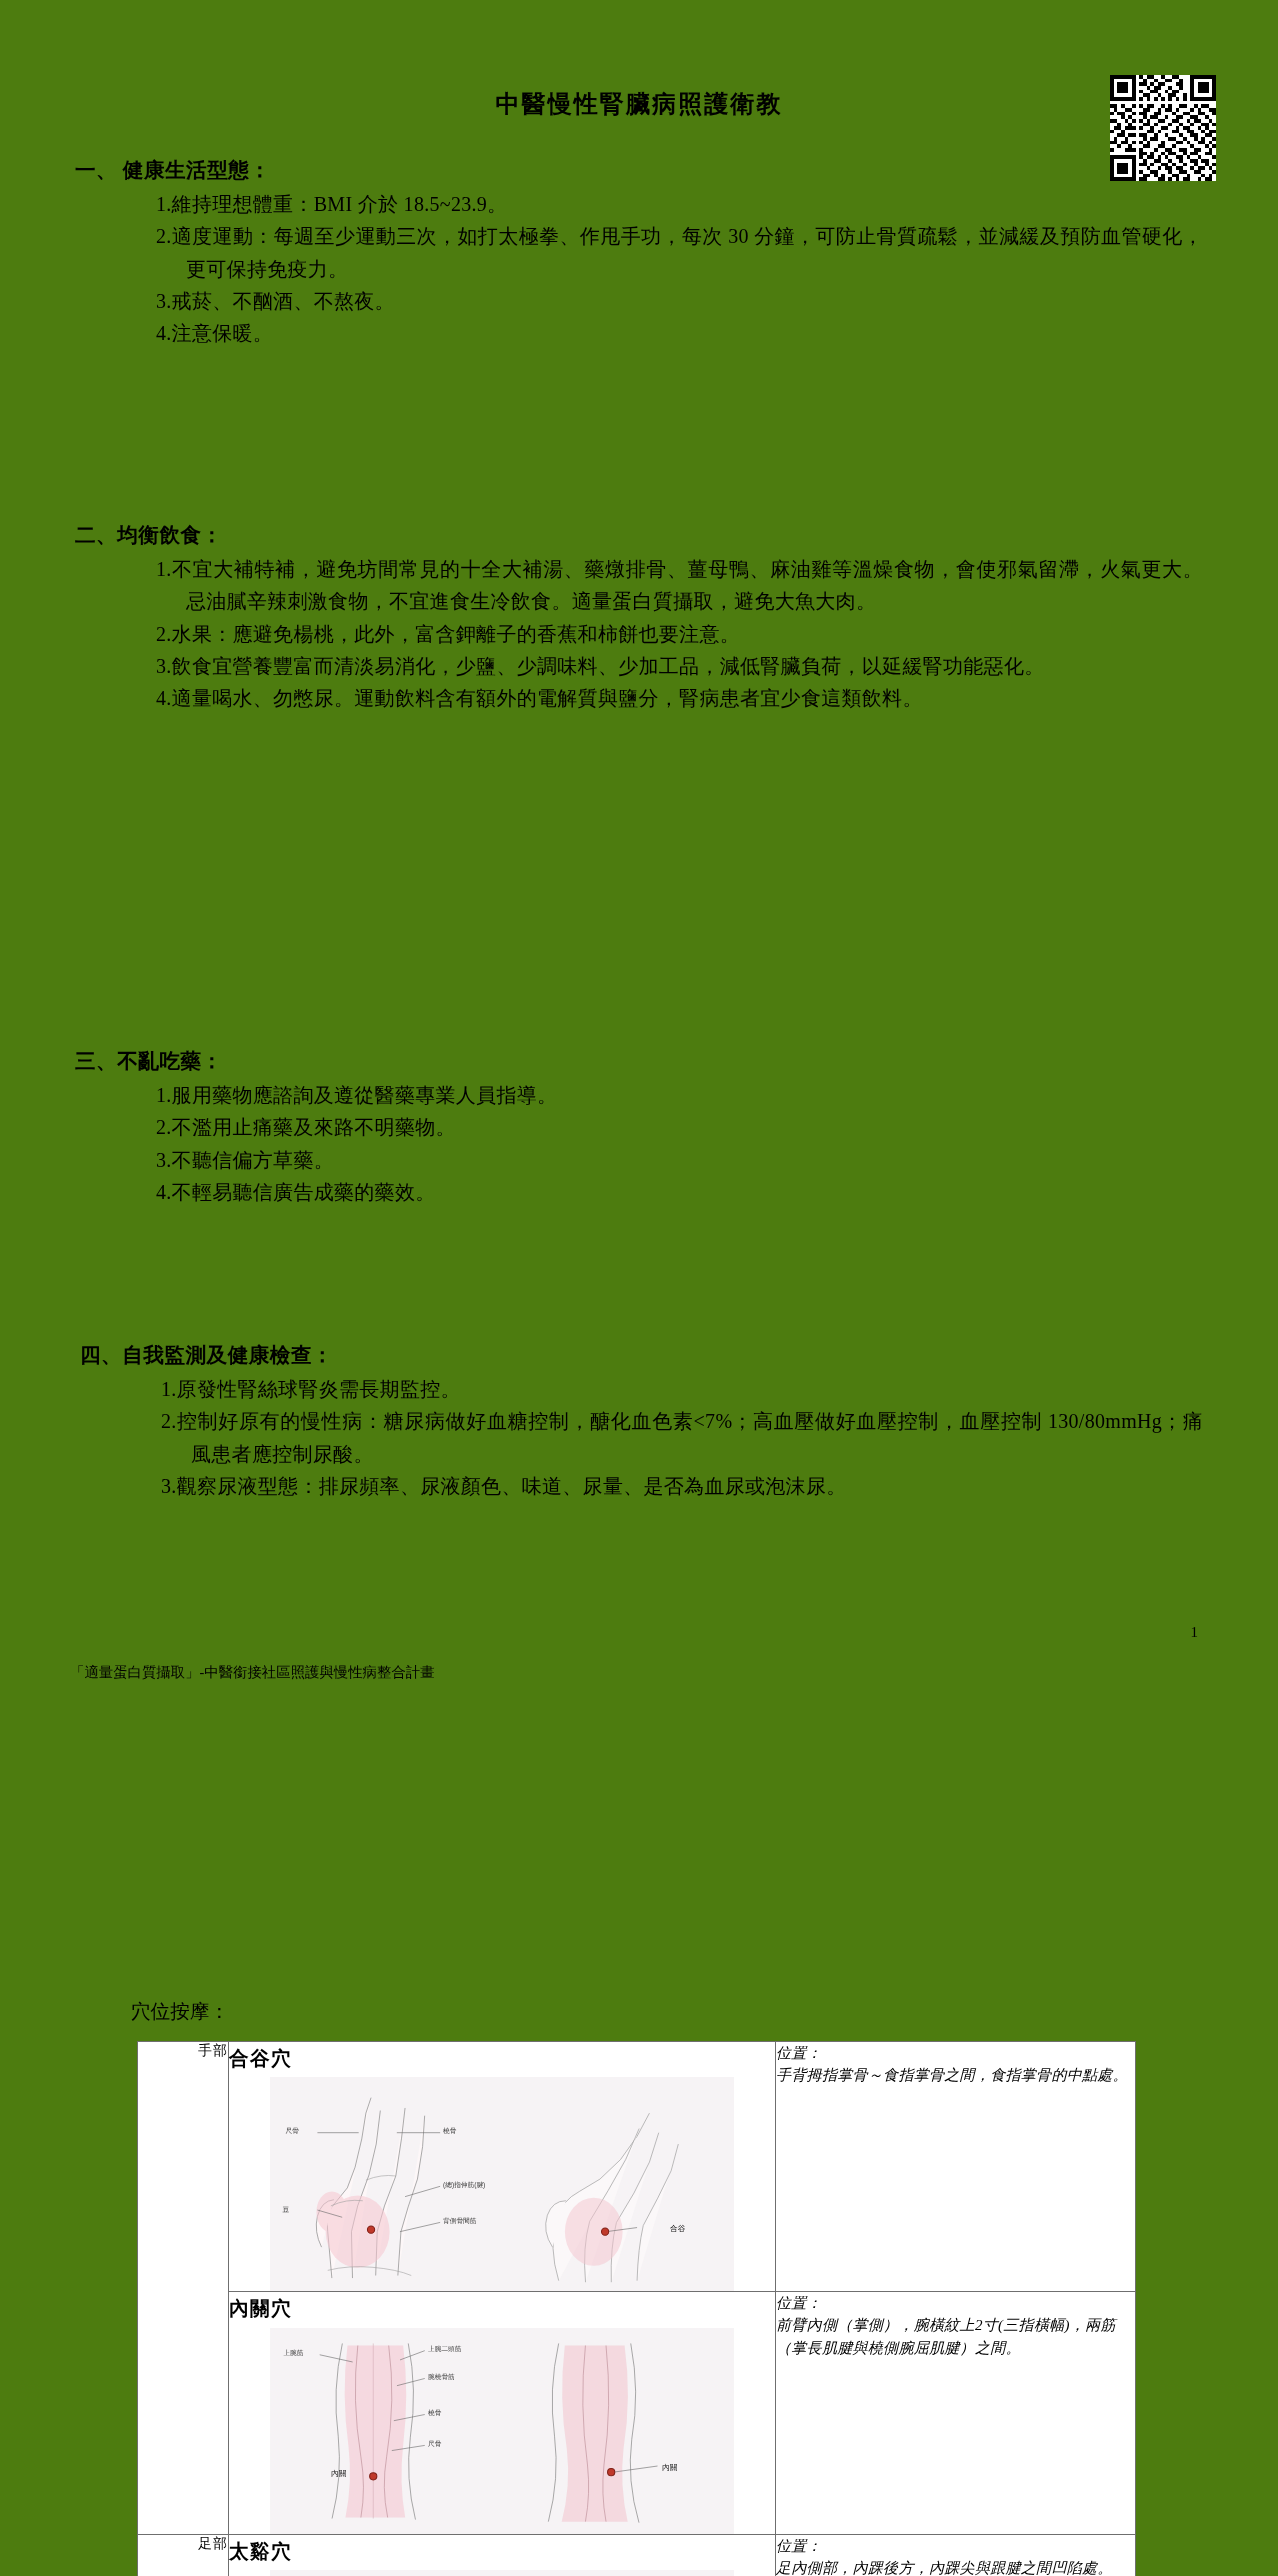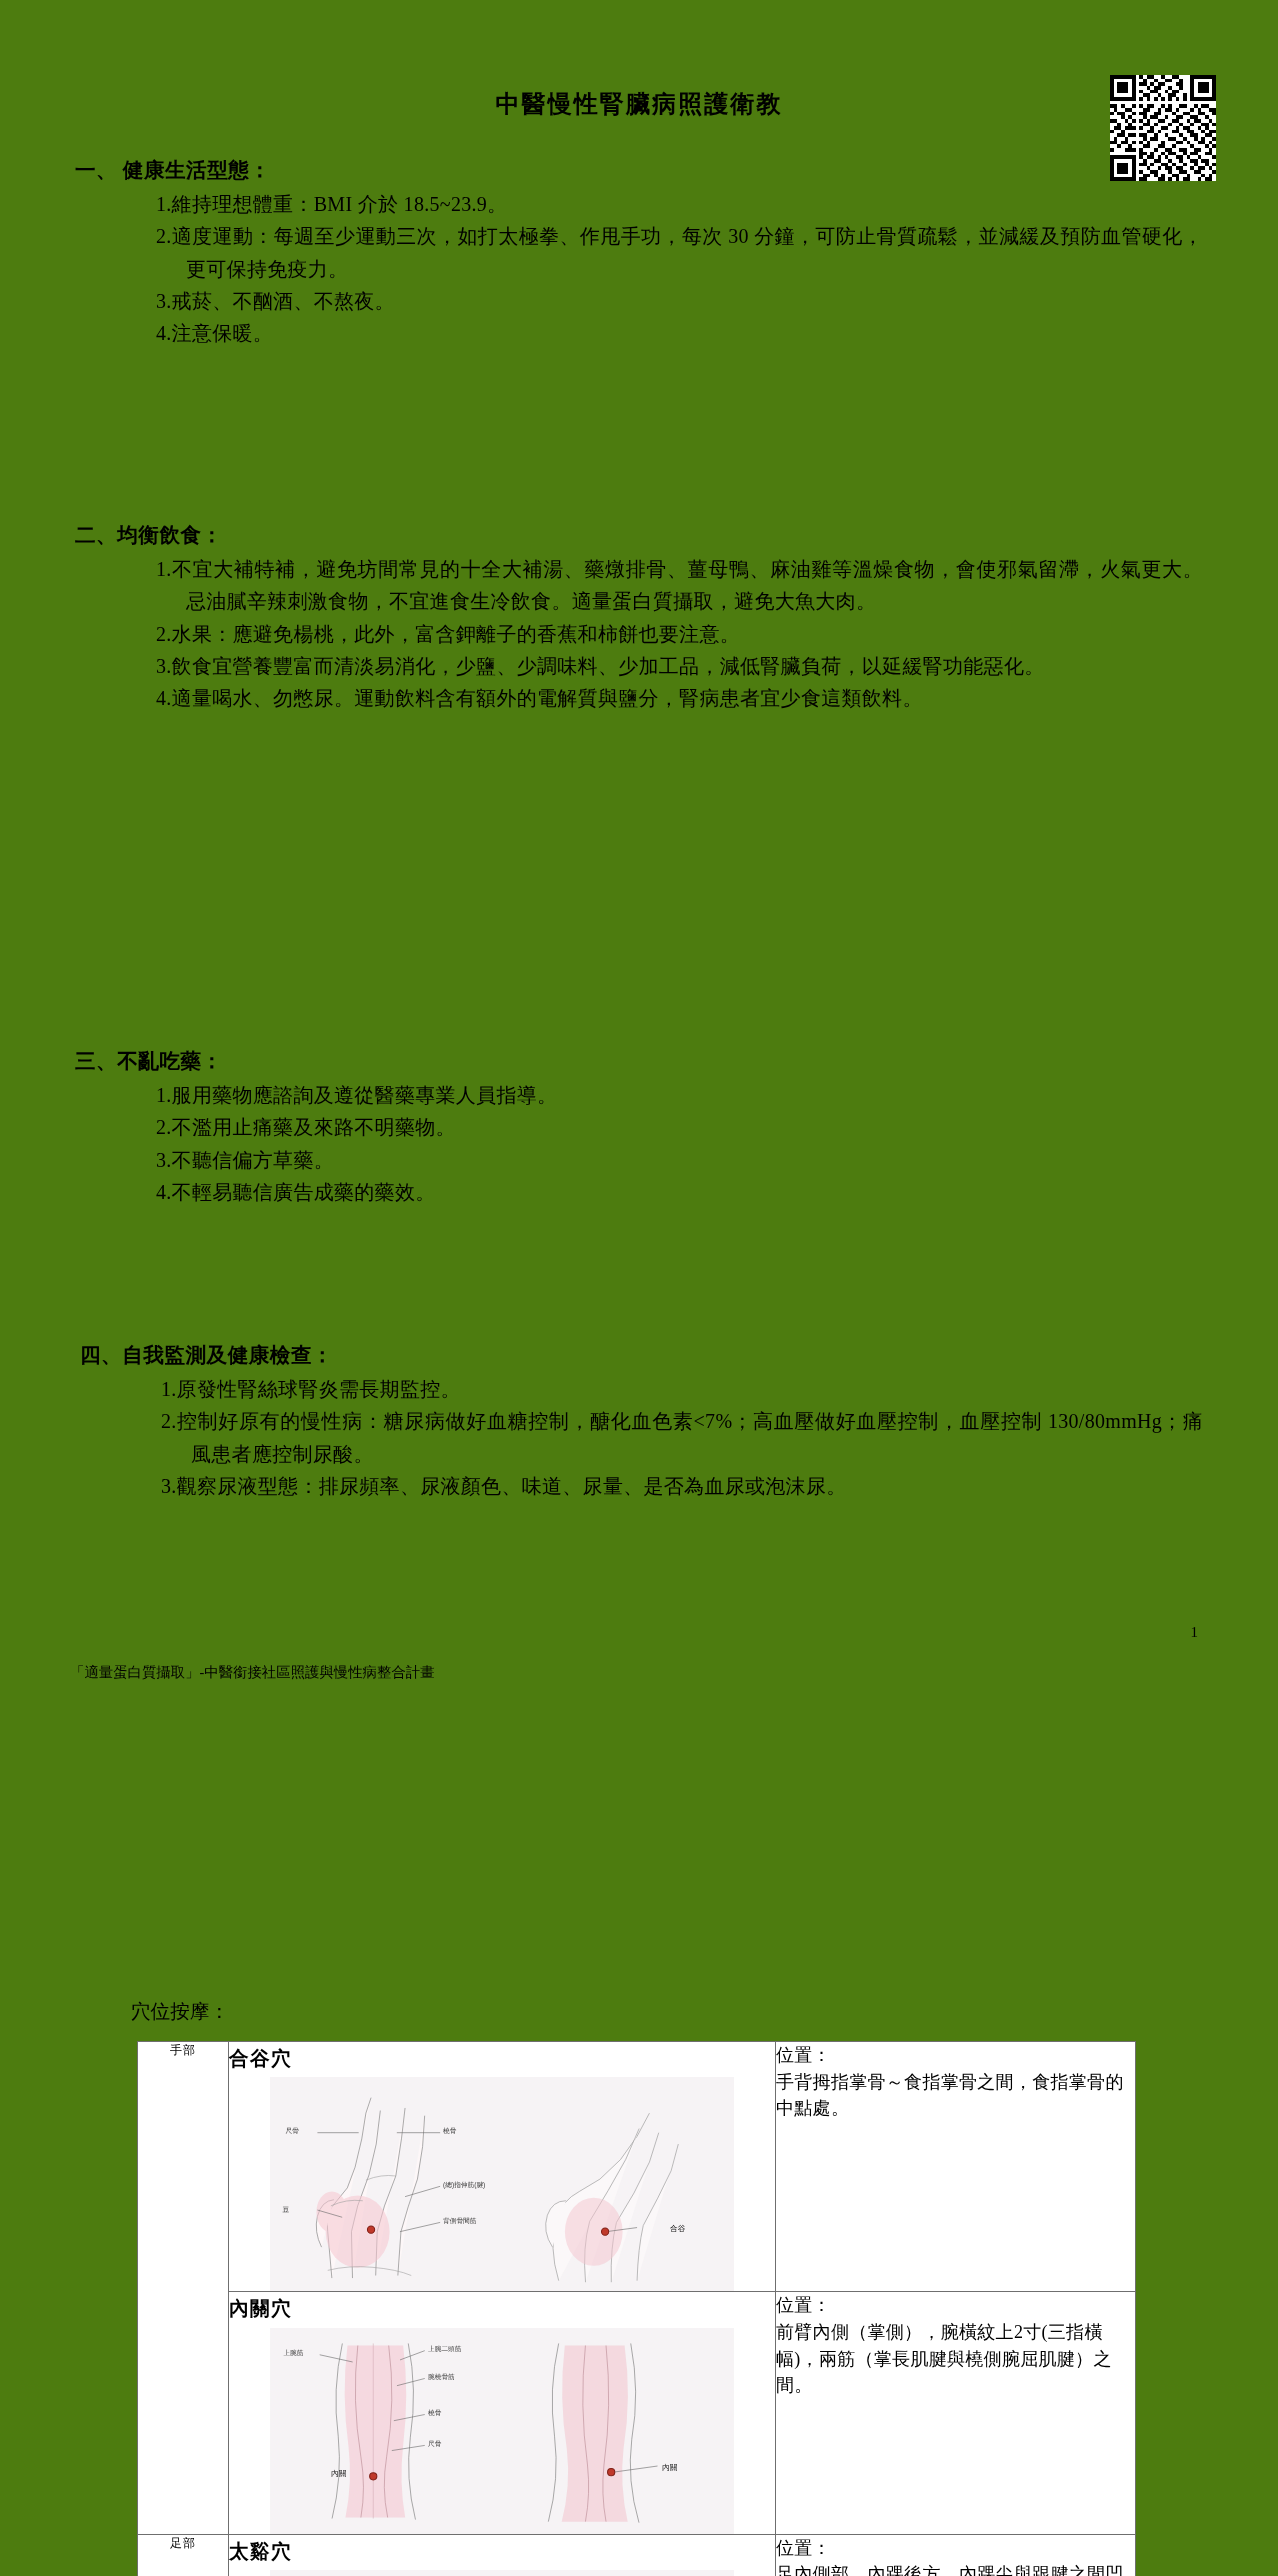--- a/index.html
+++ b/index.html
@@ -115,35 +115,36 @@
     background: #fff;
   }
   table.acu td {
     border: 1px solid #6f6f6f;
     vertical-align: top;
     padding: 0;
     background: #fff;
   }
   td.region {
     width: 90px;
-    text-align: center;
+    text-align: right;
     vertical-align: middle;
-    font-size: 12px;
+    font-size: 14px;
     letter-spacing: 1px;
   }
   td.figure {
     width: 546px;
     text-align: center;
     padding: 6.2px 0 7.2px 0;
   }
   td.desc {
     padding: 18.5px 13.4px 10.3px 17.5px;
-    font-size: 18px;
+    font-size: 15px;
     line-height: 1.48;
     letter-spacing: 0.3px;
+    font-style: italic;
   }
   .point-name {
     font-size: 19.6px;
     font-weight: bold;
     letter-spacing: 1.5px;
     margin: 3.1px 0 5.2px 0;
     text-align: left;
   }
   .fig-wrap {
     position: relative;

